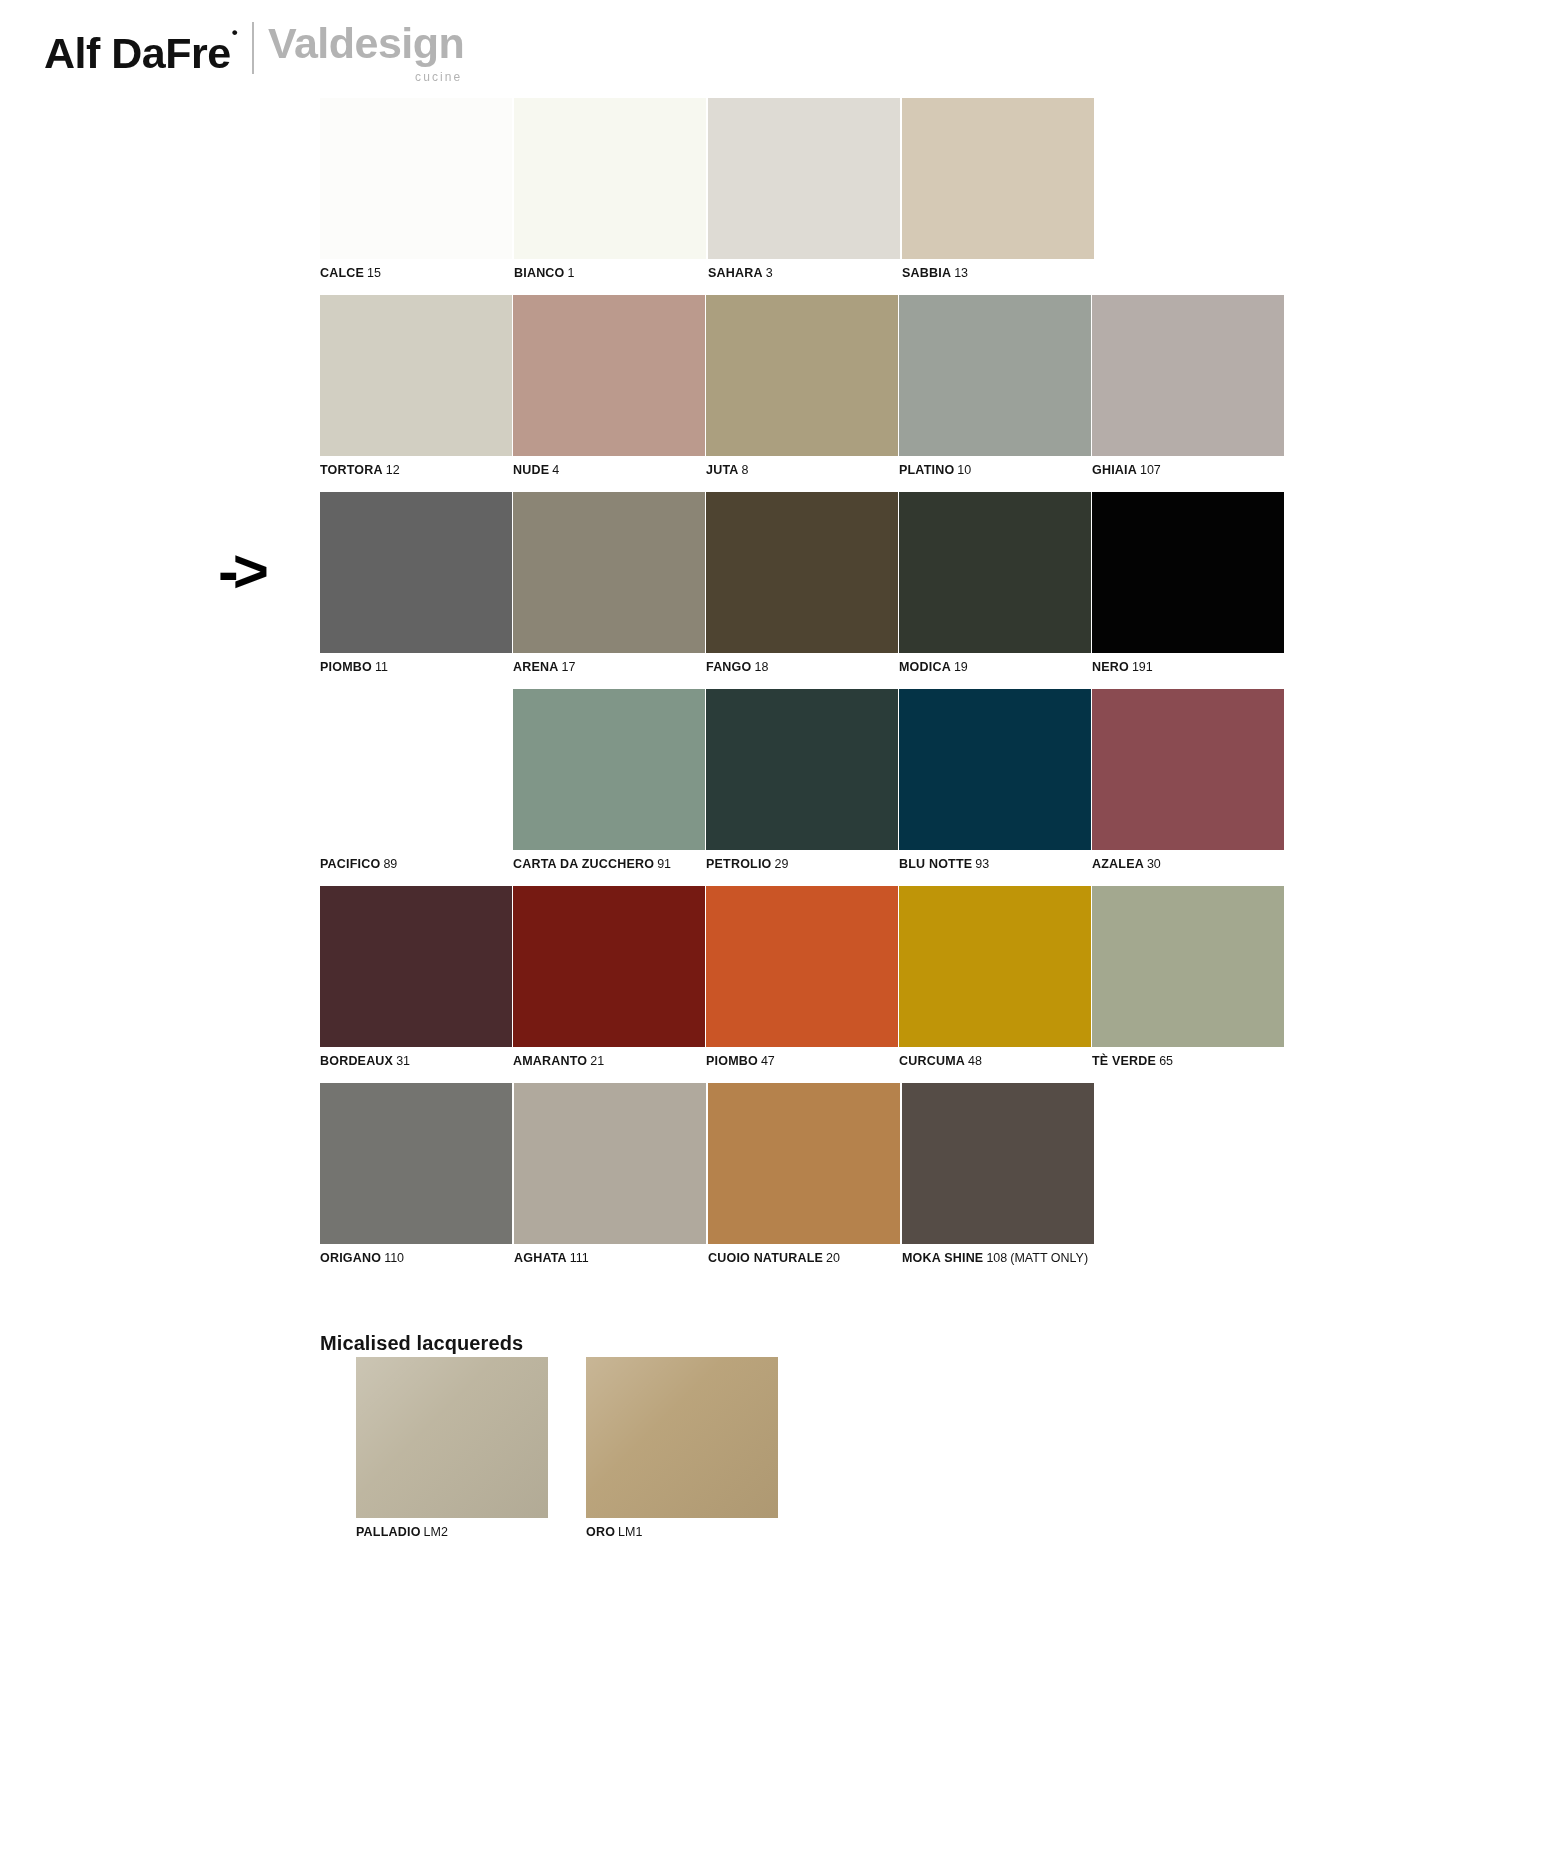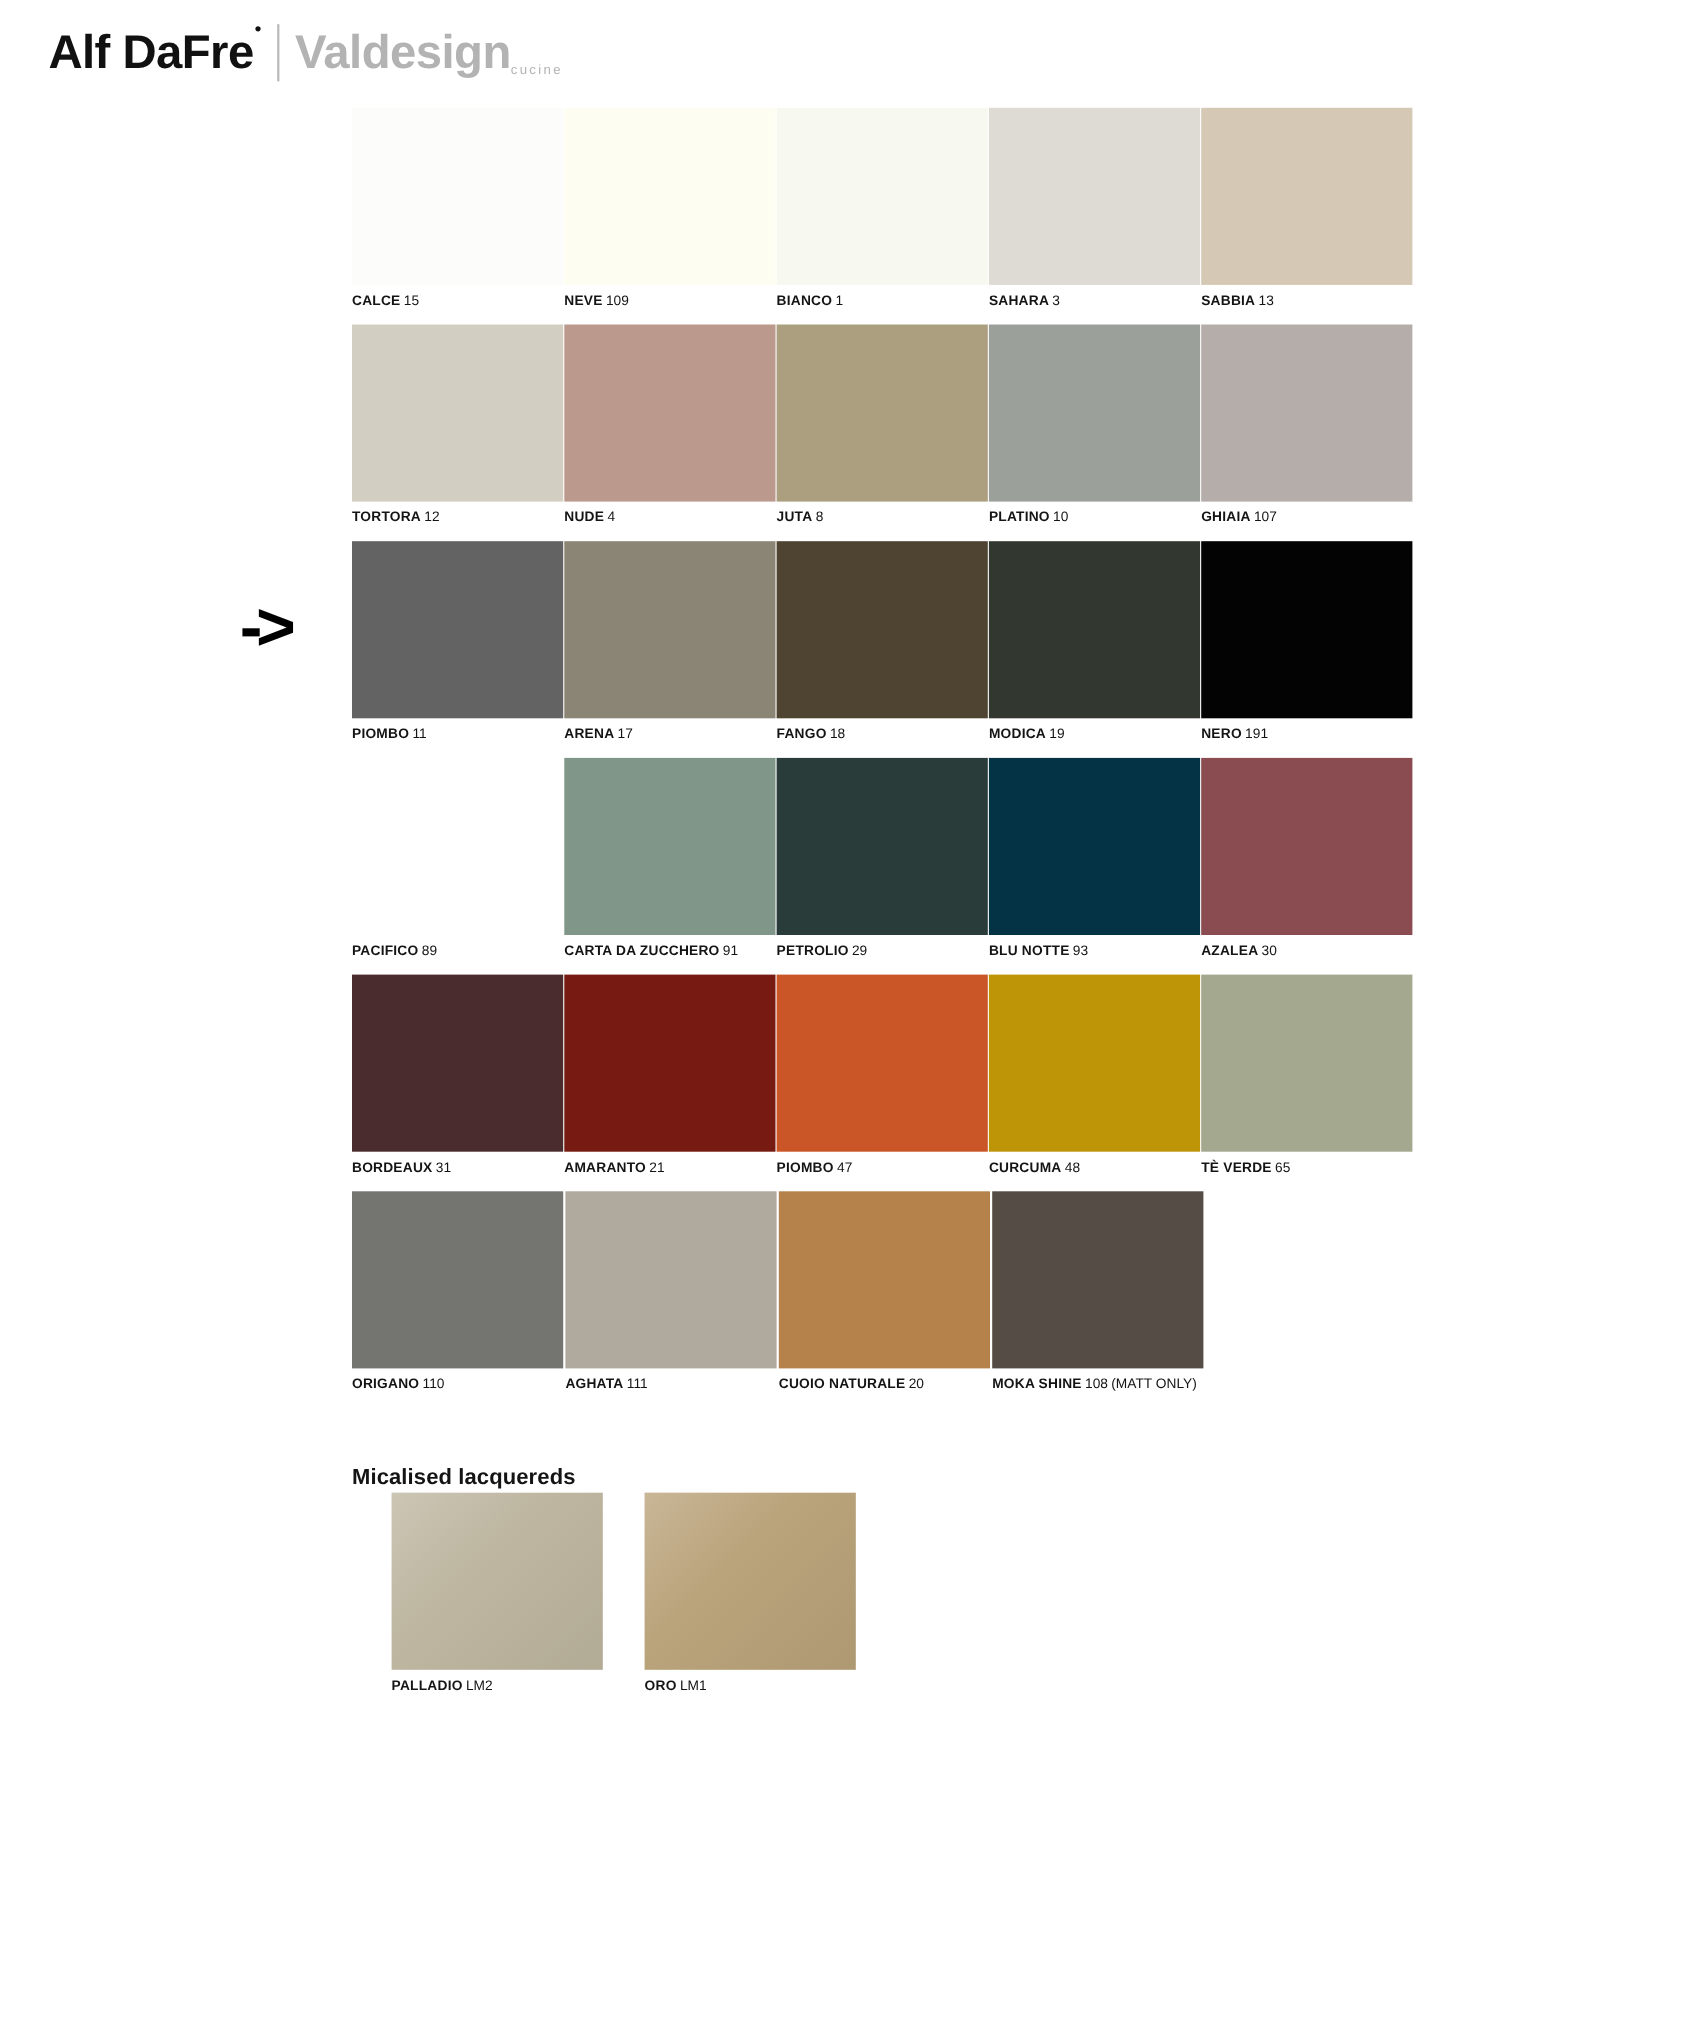--- a/index.html
+++ b/index.html
@@ -43,21 +43,21 @@
   }
   #logo-divider {
     width: 2px;
     align-self: stretch;
     background: #b9b9b9;
     margin: 0 14px 0 16px;
     height: 52px;
   }
   #brand-secondary-wrap {
     display: flex;
-    flex-direction: row;
+    flex-direction: column;
     align-items: flex-end;
   }
   #brand-secondary {
     font-size: 43px;
     font-weight: 700;
     letter-spacing: -0.5px;
     color: #b3b3b3;
     line-height: 1;
     white-space: nowrap;
   }
@@ -173,24 +173,20 @@
 
 <div id="arrow-annotation">-&gt;</div>
 
 <div id="palette">
     <div class="swatch-row">
       <div class="swatch-cell">
         <div class="swatch-chip" style="background: rgb(252, 252, 250);"></div>
         <div class="swatch-label"><span class="swatch-name">CALCE</span><span class="swatch-code">15</span></div>
       </div>
       <div class="swatch-cell">
-        <div class="swatch-chip" style="background: rgb(253, 253, 241);"></div>
-        <div class="swatch-label"><span class="swatch-name">NEVE</span><span class="swatch-code">109</span></div>
-      </div>
-      <div class="swatch-cell">
         <div class="swatch-chip" style="background: rgb(247, 248, 240);"></div>
         <div class="swatch-label"><span class="swatch-name">BIANCO</span><span class="swatch-code">1</span></div>
       </div>
       <div class="swatch-cell">
         <div class="swatch-chip" style="background: rgb(222, 219, 212);"></div>
         <div class="swatch-label"><span class="swatch-name">SAHARA</span><span class="swatch-code">3</span></div>
       </div>
       <div class="swatch-cell">
         <div class="swatch-chip" style="background: rgb(213, 201, 181);"></div>
         <div class="swatch-label"><span class="swatch-name">SABBIA</span><span class="swatch-code">13</span></div>

